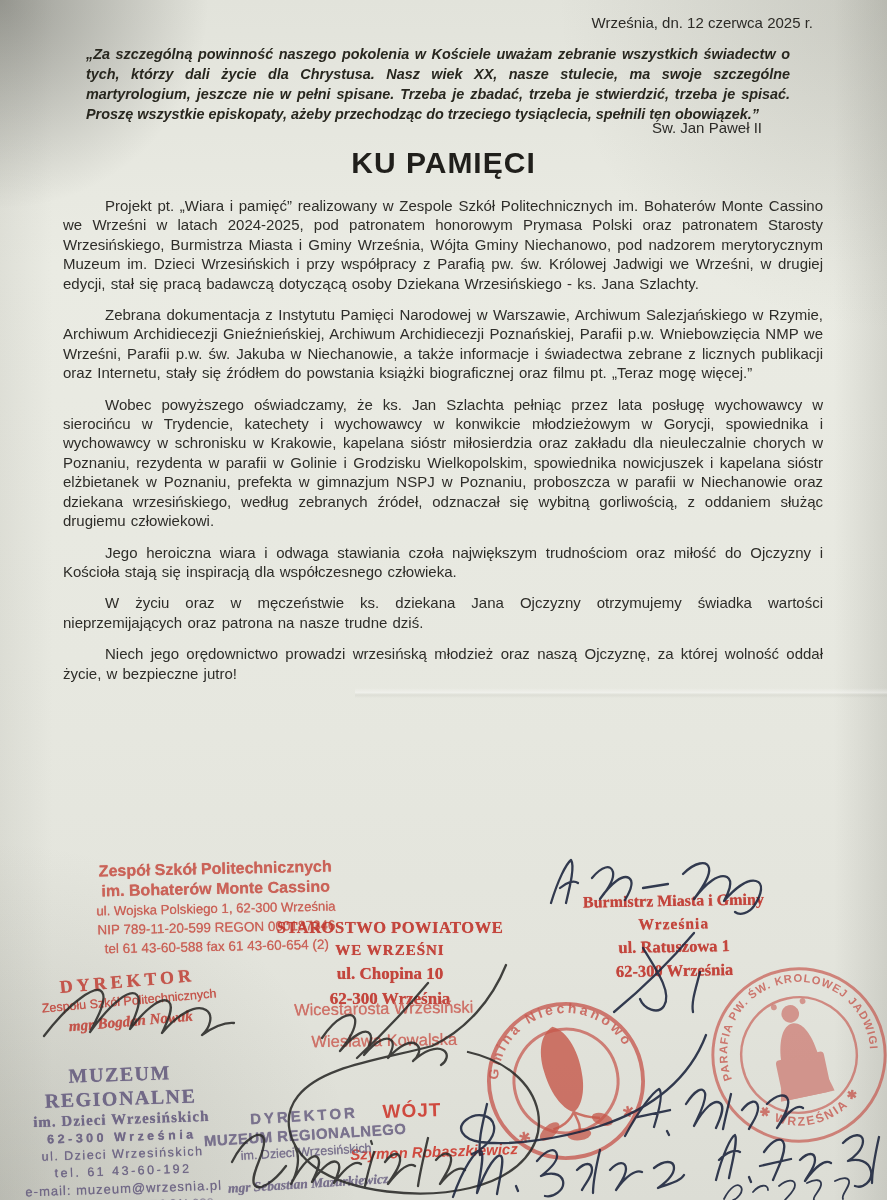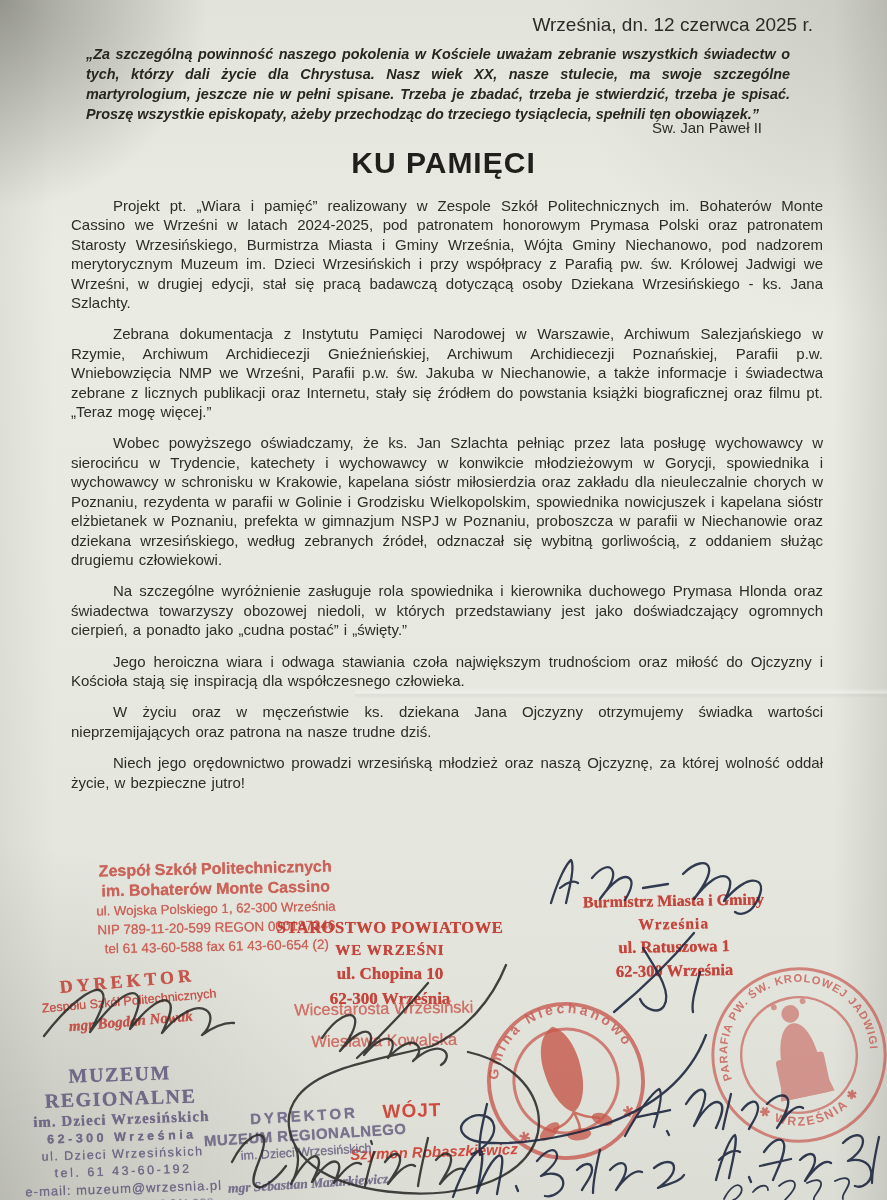--- a/index.html
+++ b/index.html
@@ -8,28 +8,28 @@
     font-family:"Liberation Sans",sans-serif;
     background:
       radial-gradient(circle at 0% 0%, rgba(40,40,35,0.38), rgba(40,40,35,0) 14%),
       radial-gradient(circle at 100% 0%, rgba(110,110,100,0.22), rgba(110,110,100,0) 22%),
       radial-gradient(circle at 0% 100%, rgba(90,90,80,0.20), rgba(90,90,80,0) 24%),
       linear-gradient(90deg, rgba(120,120,110,0.10), rgba(120,120,110,0) 6%, rgba(120,120,110,0) 94%, rgba(100,100,92,0.16)),
       linear-gradient(180deg,#e2e3db, #eaebe3 22%, #e7e8e0 55%, #e3e4dc 80%, #dcddd5);
   }
   .crease{position:absolute;left:40%;top:688px;width:60%;height:10px;
     background:linear-gradient(180deg,rgba(255,255,255,0) 0,rgba(255,255,255,0.35) 45%,rgba(150,150,140,0.12) 70%,rgba(255,255,255,0) 100%);}
-  .date{position:absolute;top:14px;right:74px;font-size:19px;color:#2c2b27;}
+  .date{position:absolute;top:14px;right:74px;font-size:15px;color:#2c2b27;}
   .quote{position:absolute;top:44px;left:86px;width:704px;font-style:italic;font-weight:600;
     font-size:14.4px;line-height:20px;color:#28271f;text-align:justify;}
   .quote-attrib{position:absolute;top:119px;right:125px;font-size:15px;color:#2c2b27;}
   .title{position:absolute;top:146px;left:0;width:100%;text-align:center;
     font-size:30px;font-weight:bold;letter-spacing:1px;color:#201f1b;}
   .bodytext{position:absolute;top:196px;left:63px;width:760px;}
-  .bodytext p{margin:0 0 12px 8px;font-size:15px;line-height:19.4px;text-align:justify;
+  .bodytext p{margin:0 0 12px 0;font-size:15px;line-height:19.4px;text-align:justify;
     text-indent:42px;color:#2e2d29;word-spacing:1px;}
   
   .stamp{position:absolute;text-align:center;opacity:.9;}
   .stamp div{text-shadow:0 0 .7px currentColor;}
   .st-school{left:74px;top:859px;width:284px;color:#c8564b;transform:rotate(-1.2deg);}
   .st-school .l0,.st-school .l1{font-size:16px;line-height:20px;font-weight:600;}
   .st-school .l2{font-size:13.2px;line-height:19px;}
   .st-school .l3,.st-school .l4{font-size:13.5px;line-height:19px;}
   .st-dyr{left:20px;top:971px;width:218px;color:#c2483e;transform:rotate(-5deg);}
   .st-dyr .l0{font-family:"Liberation Serif",serif;font-size:18px;font-weight:bold;letter-spacing:4px;}
@@ -77,21 +77,20 @@
 
   <div class="quote">„Za szczególną powinność naszego pokolenia w Kościele uważam zebranie wszystkich świadectw o tych, którzy dali życie dla Chrystusa. Nasz wiek XX, nasze stulecie, ma swoje szczególne martyrologium, jeszcze nie w pełni spisane. Trzeba je zbadać, trzeba je stwierdzić, trzeba je spisać. Proszę wszystkie episkopaty, ażeby przechodząc do trzeciego tysiąclecia, spełnili ten obowiązek.”</div>
   <div class="quote-attrib">Św. Jan Paweł II</div>
 
   <div class="title">KU PAMIĘCI</div>
 
   <div class="bodytext">
     <p>Projekt pt. „Wiara i pamięć” realizowany w Zespole Szkół Politechnicznych im. Bohaterów Monte Cassino we Wrześni w latach 2024-2025, pod patronatem honorowym Prymasa Polski oraz patronatem Starosty Wrzesińskiego, Burmistrza Miasta i Gminy Września, Wójta Gminy Niechanowo, pod nadzorem merytorycznym Muzeum im. Dzieci Wrzesińskich i przy współpracy z Parafią pw. św. Królowej Jadwigi we Wrześni, w drugiej edycji, stał się pracą badawczą dotyczącą osoby Dziekana Wrzesińskiego - ks. Jana Szlachty.</p>
     <p>Zebrana dokumentacja z Instytutu Pamięci Narodowej w Warszawie, Archiwum Salezjańskiego w Rzymie, Archiwum Archidiecezji Gnieźnieńskiej, Archiwum Archidiecezji Poznańskiej, Parafii p.w. Wniebowzięcia NMP we Wrześni, Parafii p.w. św. Jakuba w Niechanowie, a także informacje i świadectwa zebrane z licznych publikacji oraz Internetu, stały się źródłem do powstania książki biograficznej oraz filmu pt. „Teraz mogę więcej.”</p>
     <p>Wobec powyższego oświadczamy, że ks. Jan Szlachta pełniąc przez lata posługę wychowawcy w sierocińcu w Trydencie, katechety i wychowawcy w konwikcie młodzieżowym w Gorycji, spowiednika i wychowawcy w schronisku w Krakowie, kapelana sióstr miłosierdzia oraz zakładu dla nieuleczalnie chorych w Poznaniu, rezydenta w parafii w Golinie i Grodzisku Wielkopolskim, spowiednika nowicjuszek i kapelana sióstr elżbietanek w Poznaniu, prefekta w gimnazjum NSPJ w Poznaniu, proboszcza w parafii w Niechanowie oraz dziekana wrzesińskiego, według zebranych źródeł, odznaczał się wybitną gorliwością, z oddaniem służąc drugiemu człowiekowi.</p>
-    <p>Na szczególne wyróżnienie zasługuje rola spowiednika i kierownika duchowego Prymasa Hlonda oraz świadectwa towarzyszy obozowej niedoli, w których przedstawiany jest jako doświadczający ogromnych cierpień, a ponadto jako „cudna postać” i „święty.”</p>
     <p>Jego heroiczna wiara i odwaga stawiania czoła największym trudnościom oraz miłość do Ojczyzny i Kościoła stają się inspiracją dla współczesnego człowieka.</p>
     <p>W życiu oraz w męczeństwie ks. dziekana Jana Ojczyzny otrzymujemy świadka wartości nieprzemijających oraz patrona na nasze trudne dziś.</p>
     <p>Niech jego orędownictwo prowadzi wrzesińską młodzież oraz naszą Ojczyznę, za której wolność oddał życie, w bezpieczne jutro!</p>
   </div>
 
   <div class="stamp st-school">
     <div class="l0">Zespół Szkół Politechnicznych</div>
     <div class="l1">im. Bohaterów Monte Cassino</div>
     <div class="l2">ul. Wojska Polskiego 1, 62-300 Września</div>
     <div class="l3">NIP 789-11-20-599 REGON 000187346</div>

